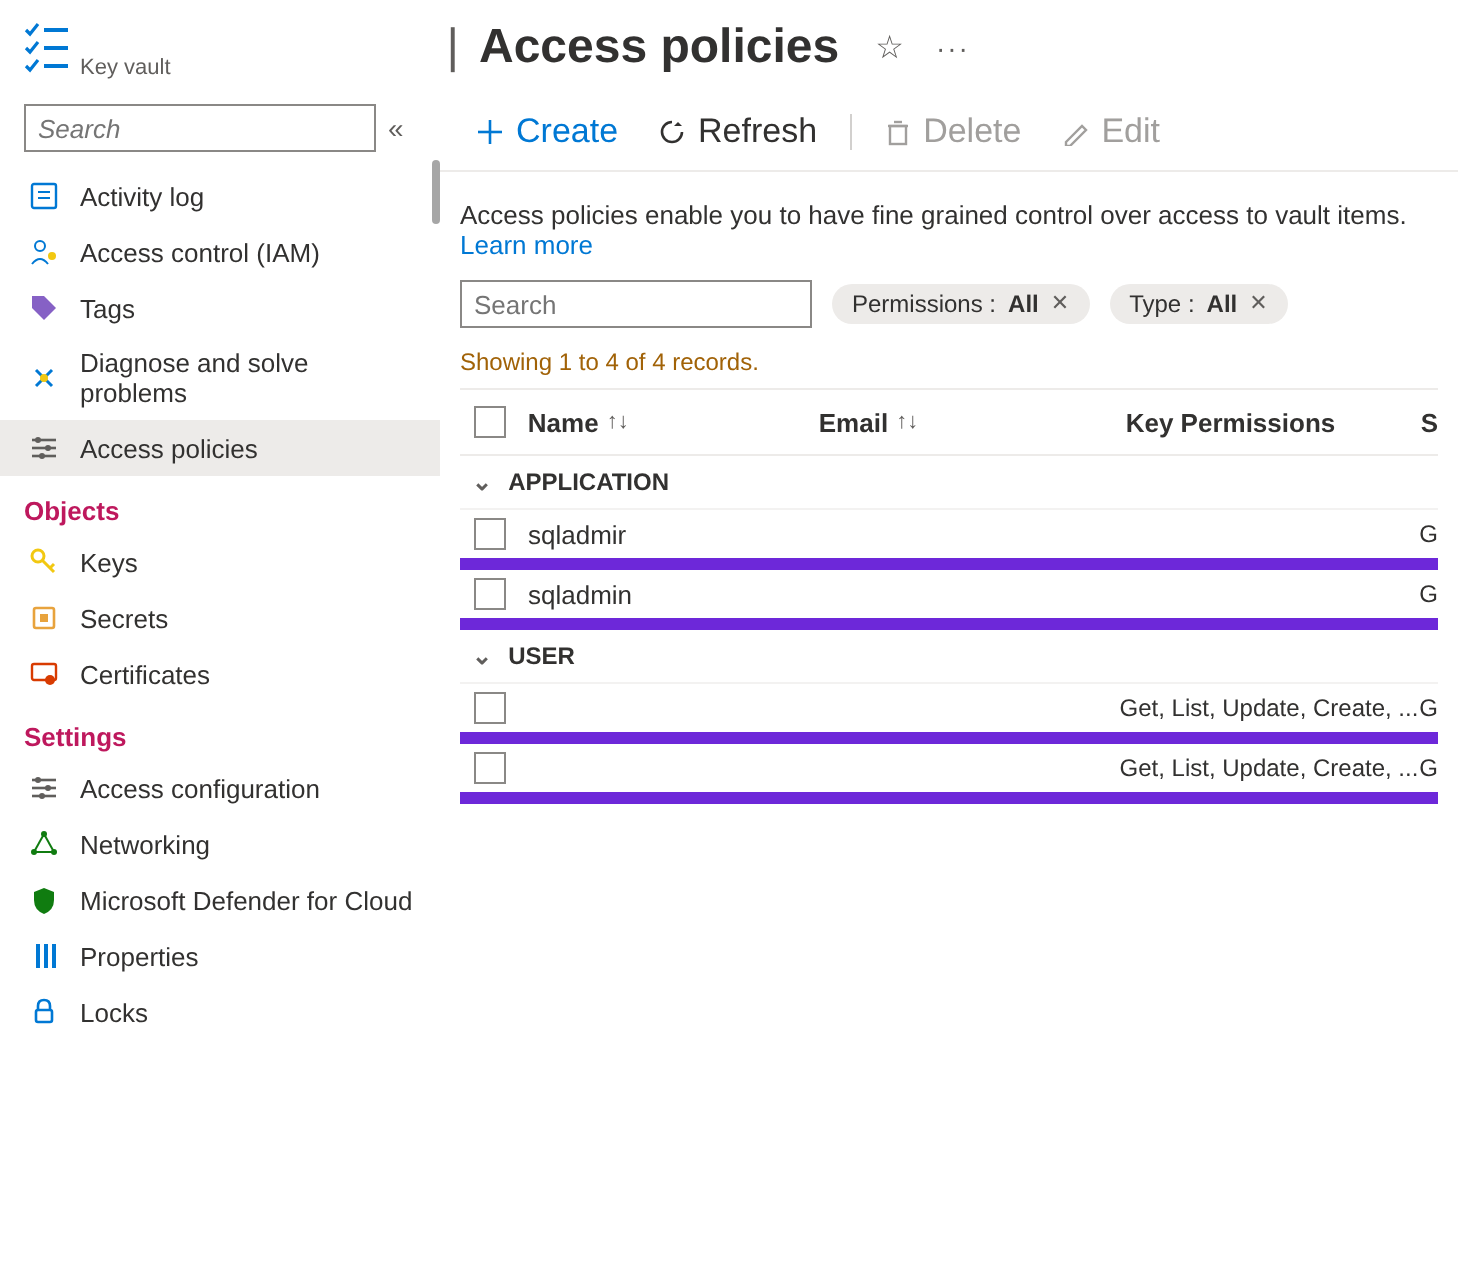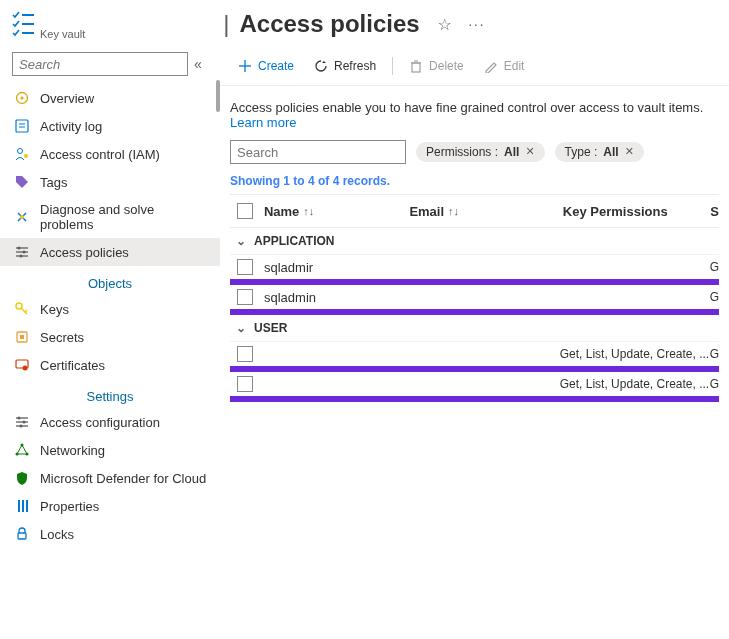--- a/index.html
+++ b/index.html
@@ -29,42 +29,42 @@
     .sidebar-search-row { display: flex; align-items: center; padding: 0 10px 0 12px; gap: 6px; }
     .sidebar-search { display: flex; align-items: center; border: 1px solid #8a8886; padding: 2px 6px; height: 24px; width: 176px; background: #fff; }
     .sidebar-search input { border: none; outline: none; font-size: 13px; flex: 1; font-style: italic; color: #605e5c; background: transparent;}
     .sidebar-search svg { width: 14px; height: 14px; }
     .collapse-chevron { font-size: 14px; color: #605e5c; cursor: pointer; }
     
     .nav-list { margin-top: 8px; }
     .nav-item { display: flex; align-items: center; padding: 6px 12px 6px 14px; gap: 10px; cursor: pointer; font-size: 13px; }
     .nav-item.active { background: #edebe9; }
     .nav-icon { width: 16px; height: 16px; display: flex; align-items: center; justify-content: center; flex-shrink: 0;}
-    .nav-section { font-weight: 400; font-size: 13px; padding: 10px 12px 4px 12px; color: #0369a1; text-align: center; }
+    .nav-section { font-weight: 700; font-size: 13px; padding: 10px 12px 4px 12px; color: #be185d; }
     
     .scroll-indicator { position: absolute; right: 0; top: 34px; width: 4px; height: 32px; background: rgba(0,0,0,0.35); border-radius: 2px; }
     
     .main { flex: 1; overflow: hidden; padding: 0; border-left: 0px; position: relative;}
     .toolbar { display: flex; align-items: center; padding: 4px 10px; gap: 4px; border-bottom: 1px solid #edebe9; height: 40px;}
-    .tool-btn { display: inline-flex; align-items: center; gap: 6px; padding: 4px 8px; font-size: 12px; cursor: pointer; color: #323130; }
+    .tool-btn { display: inline-flex; align-items: center; gap: 6px; padding: 4px 8px; font-size: 17px; cursor: pointer; color: #323130; }
     .tool-btn.primary { color: #0078d4; }
     .tool-btn.disabled { color: #a19f9d; }
     .tool-sep { width: 1px; height: 18px; background: #d2d0ce; margin: 0 4px; }
     
     .desc { padding: 14px 10px 10px 10px; font-size: 13px; color: #323130; }
     .desc a { color: #0078d4; text-decoration: none; }
     
     .filter-row { display: flex; align-items: center; padding: 0 10px; gap: 10px; }
     .filter-search { display: flex; align-items: center; border: 1px solid #8a8886; padding: 0 6px; height: 24px; width: 176px; }
     .filter-search input { border: none; outline: none; font-size: 13px; flex: 1; background: transparent; }
     .pill { display: inline-flex; align-items: flex-start; gap: 6px; background: #edebe9; border-radius: 12px; padding: 3px 10px; font-size: 12px; }
     .pill .x { font-size: 11px; color: #605e5c; cursor: pointer; }
     .pill b { font-weight: 600; }
     
-    .showing { padding: 10px 10px 6px 10px; font-size: 12px; color: #3b82f6; font-weight: bold; }
+    .showing { padding: 10px 10px 6px 10px; font-size: 12px; color: #a16207; }
     
     .table { padding: 0 10px; }
     .thead { display: flex; align-items: center; border-top: 1px solid #edebe9; border-bottom: 1px solid #edebe9; height: 34px; }
     .th { font-size: 13px; font-weight: 600; display: flex; align-items: center; gap: 4px; }
     .th-check { width: 30px; display:flex; justify-content:center;}
     .th-name { width: 150px; padding-left: 4px;}
     .th-email { width: 154px; }
     .th-key { width: 148px; }
     .th-sec { flex: 1; }
     .sort-icon { font-size: 11px; color: #605e5c; }
@@ -124,29 +124,20 @@
           <input placeholder="Search" style="">
         </div>
         <span class="collapse-chevron">«</span>
       </div>
       <div class="scroll-indicator"></div>
 
       <div class="nav-list">
         <div class="nav-item">
           <span class="nav-icon">
               <svg width="16" height="16">
-                <circle cx="8" cy="8" r="5.5" fill="none" stroke="#dba808" stroke-width="1.3"></circle>
-                <circle cx="8" cy="8" r="1.5" fill="#dba808"></circle>
-              </svg>
-            </span>
-          <span>Overview</span>
-        </div>
-        <div class="nav-item">
-          <span class="nav-icon">
-              <svg width="16" height="16">
                 <rect x="2" y="2" width="12" height="12" rx="1" fill="none" stroke="#0078d4" stroke-width="1.2"></rect>
                 <line x1="5" y1="6" x2="11" y2="6" stroke="#0078d4"></line>
                 <line x1="5" y1="9" x2="11" y2="9" stroke="#0078d4"></line>
               </svg>
             </span>
           <span>Activity log</span>
         </div>
         <div class="nav-item">
           <span class="nav-icon">
               <svg width="16" height="16">

